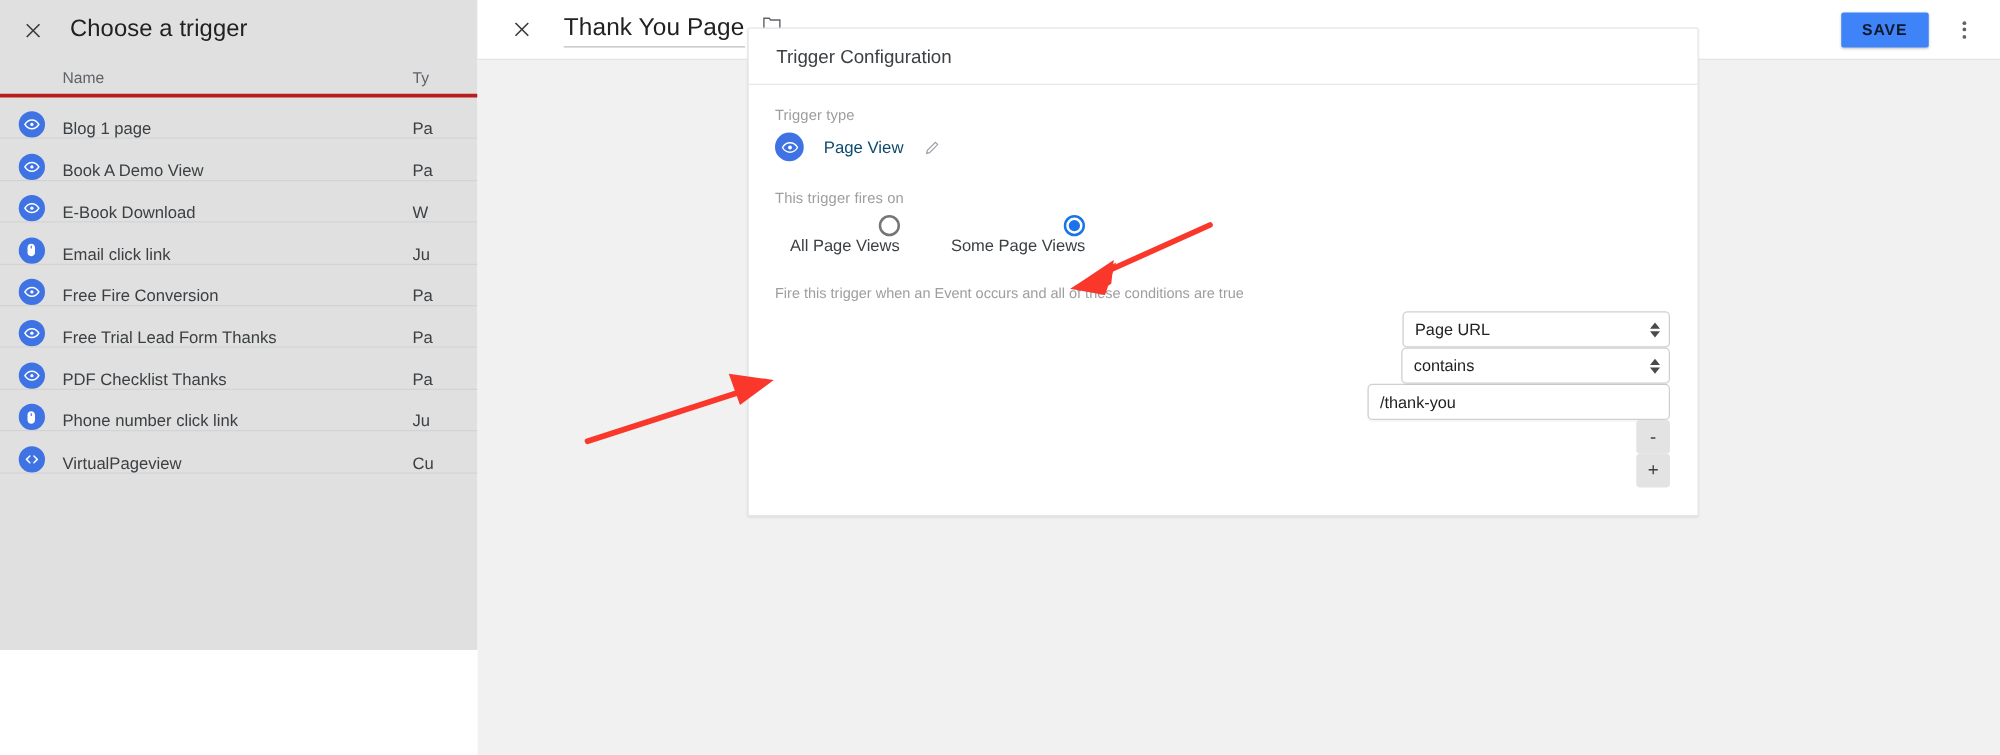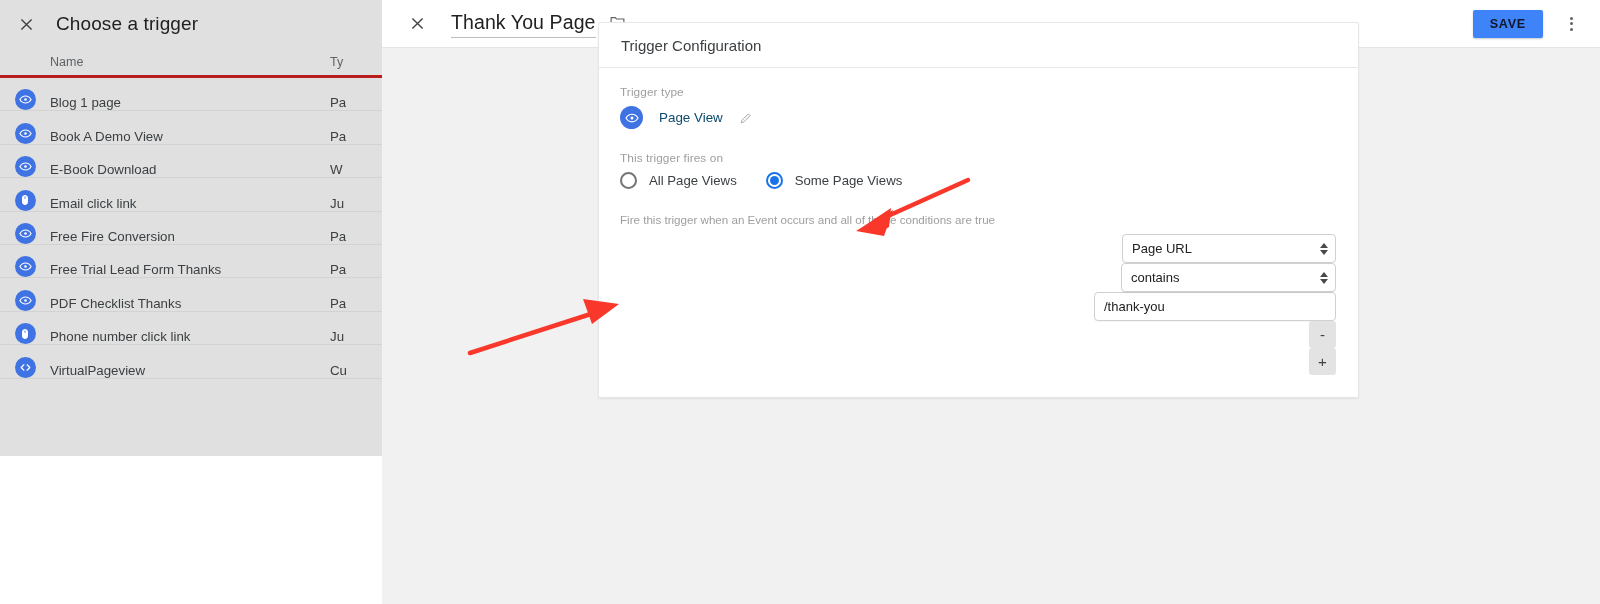--- a/index.html
+++ b/index.html
@@ -6,21 +6,21 @@
   html, body {
     width: 1600px; height: 604px;
     font-family: "Liberation Sans", sans-serif;
     background: #ffffff;
     overflow: hidden;
   }
   .app { position: relative; width: 1600px; height: 604px; display: flex; }
 
   
   .sidebar {
-    width: 382px; height: 456px;
+    width: 382px; height: 520px;
     background: #e0e0e0;
     position: relative;
     flex: 0 0 382px;
   }
   .sidebar-header {
     height: 48px;
     display: flex; align-items: center;
     padding-left: 13px;
     background: #e0e0e0;
   }
@@ -84,21 +84,21 @@
     display: flex; align-items: center;
     border-bottom: 1px solid #e4e4e4;
     padding: 0 14px 0 22px;
   }
   .mh-close {
     width: 26px; height: 26px;
     display: flex; align-items: center; justify-content: center;
     color: #3c4043; cursor: pointer;
   }
   .title-wrap {
-    display: flex; align-items: center;
+    display: flex; align-items: flex-start;
     margin-left: 21px;
   }
   .page-title {
     font-size: 19.5px; color: #212121; font-weight: 400;
     border-bottom: 1px solid #bdbdbd;
     padding-bottom: 3px; line-height: 24px;
     letter-spacing: .1px;
     min-width: 120px;
     outline: none;
   }
@@ -166,22 +166,23 @@
   .pencil {
     margin-left: 16px; color: #9aa0a6; cursor: pointer;
     display: flex; align-items: center;
   }
 
   .radios {
     display: flex; align-items: center;
     margin-bottom: 24px;
   }
   .radio-item {
-    display: flex; align-items: center; cursor: pointer;
+    display: flex; align-items: flex-end; cursor: pointer;
     margin-right: 29px;
+    flex-direction: column;
   }
   .radio-outer {
     width: 17px; height: 17px; border-radius: 50%;
     border: 2px solid #757575;
     display: flex; align-items: center; justify-content: center;
     flex: 0 0 17px;
   }
   .radio-outer.on { border-color: #1a73e8; }
   .radio-dot {
     width: 9px; height: 9px; border-radius: 50%;

